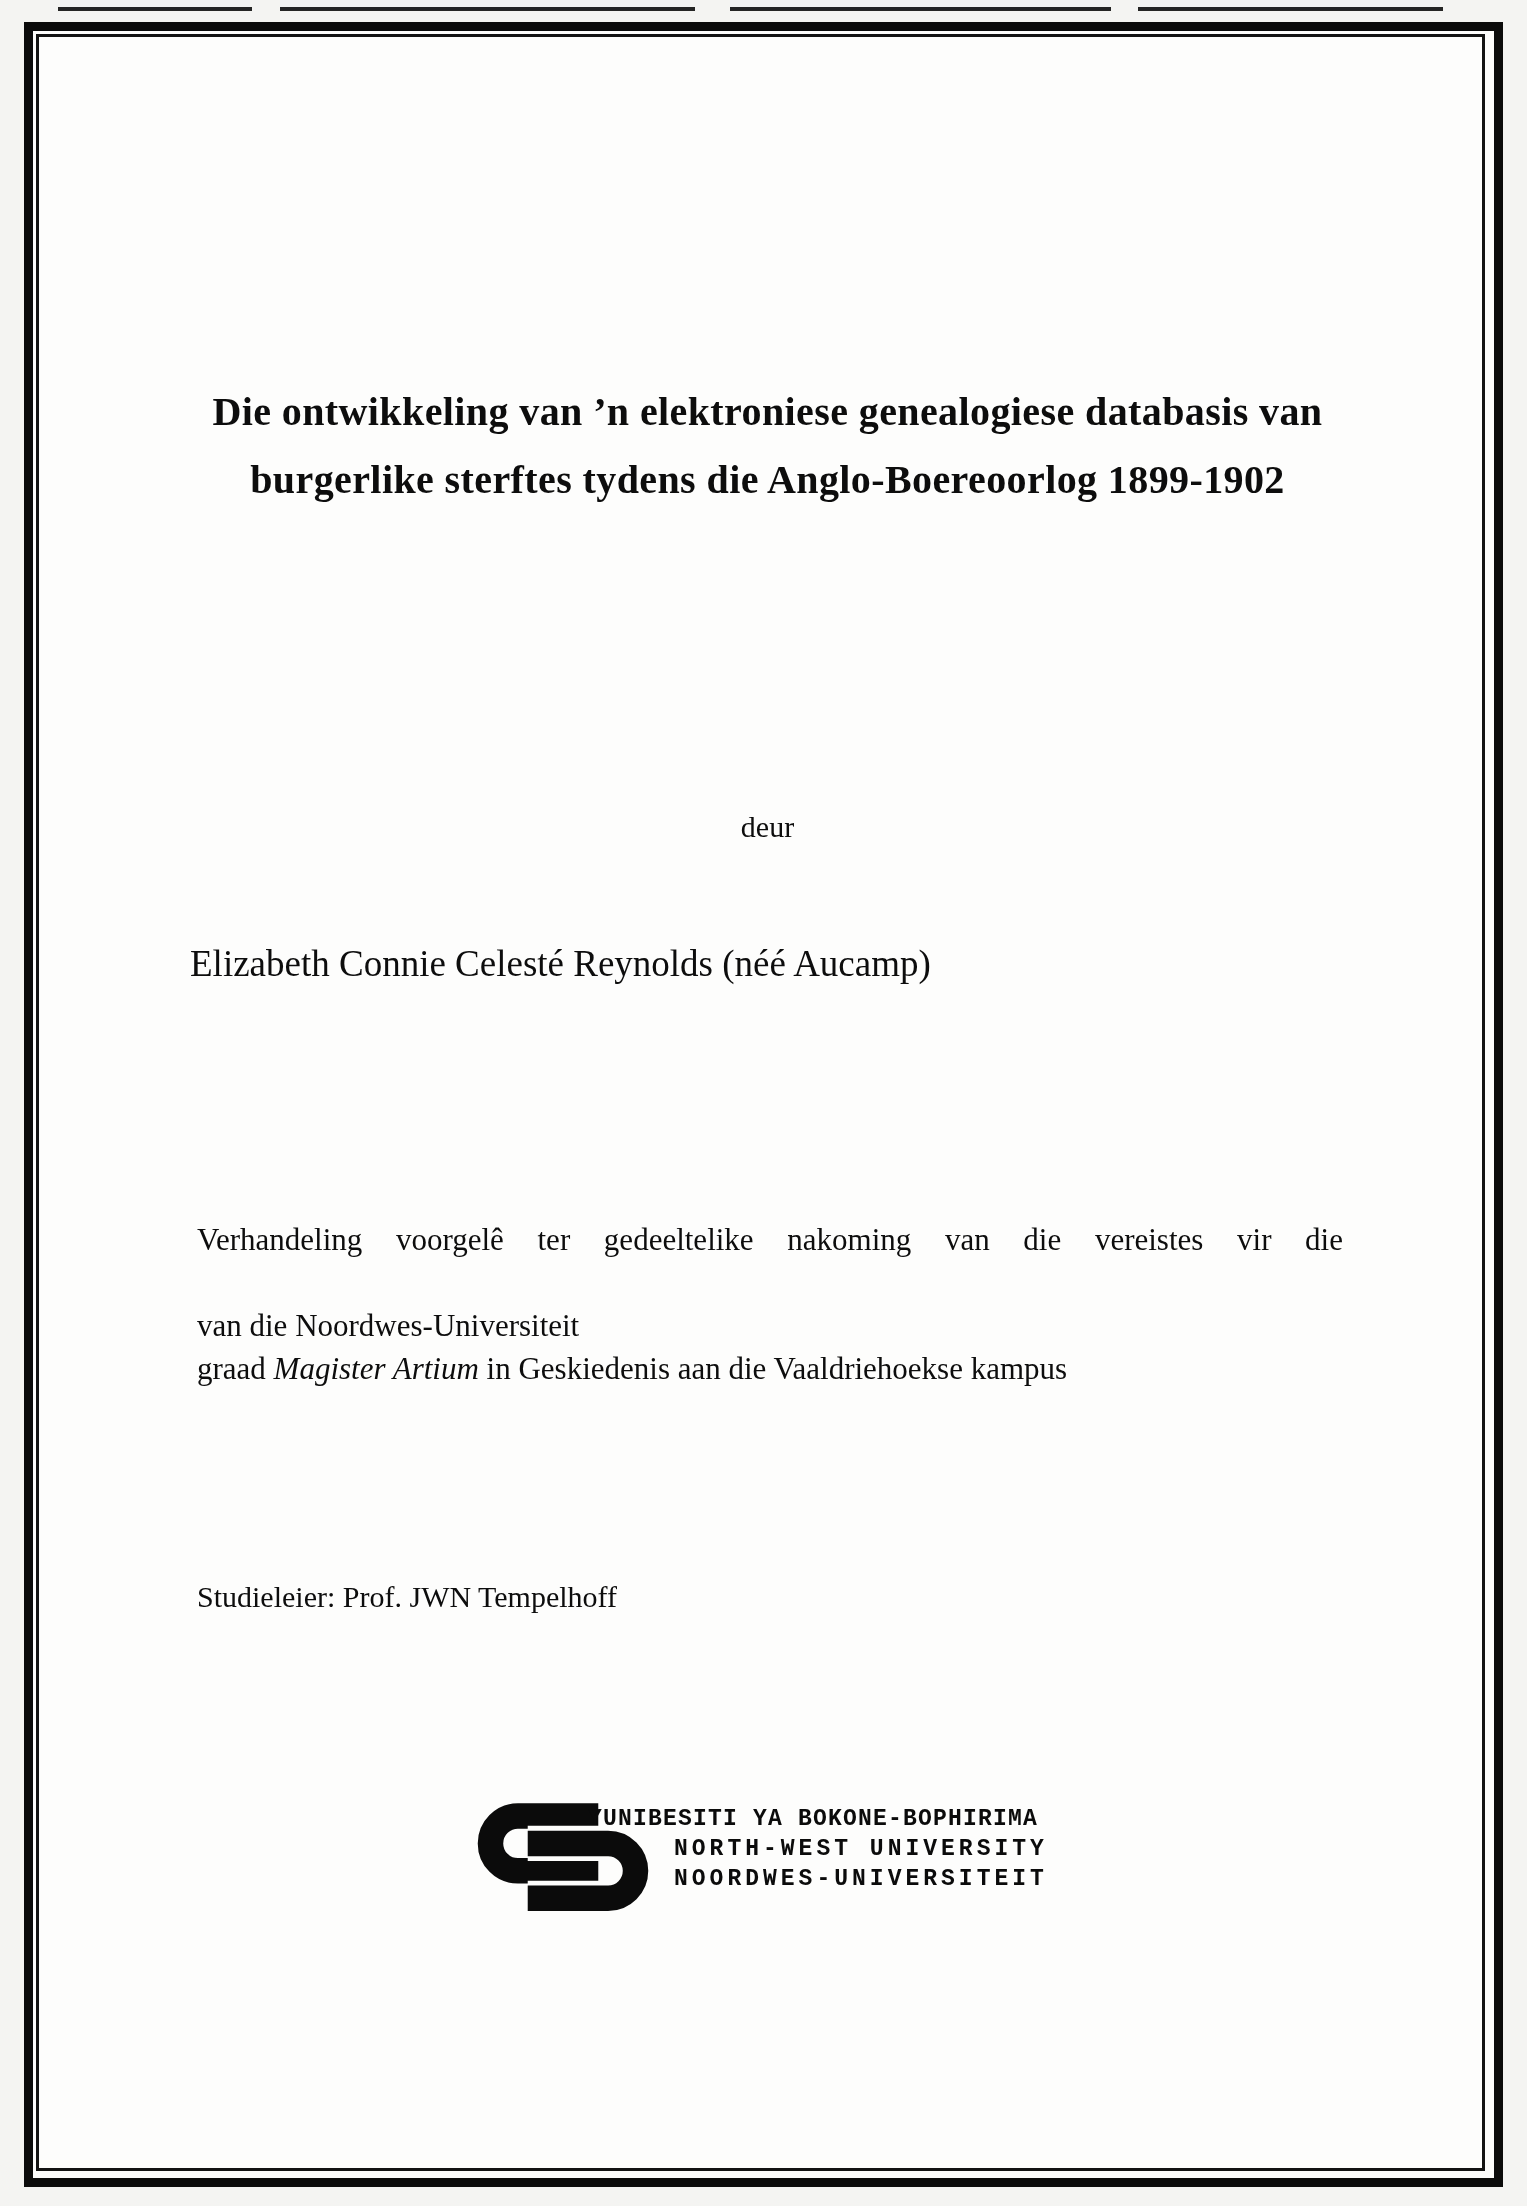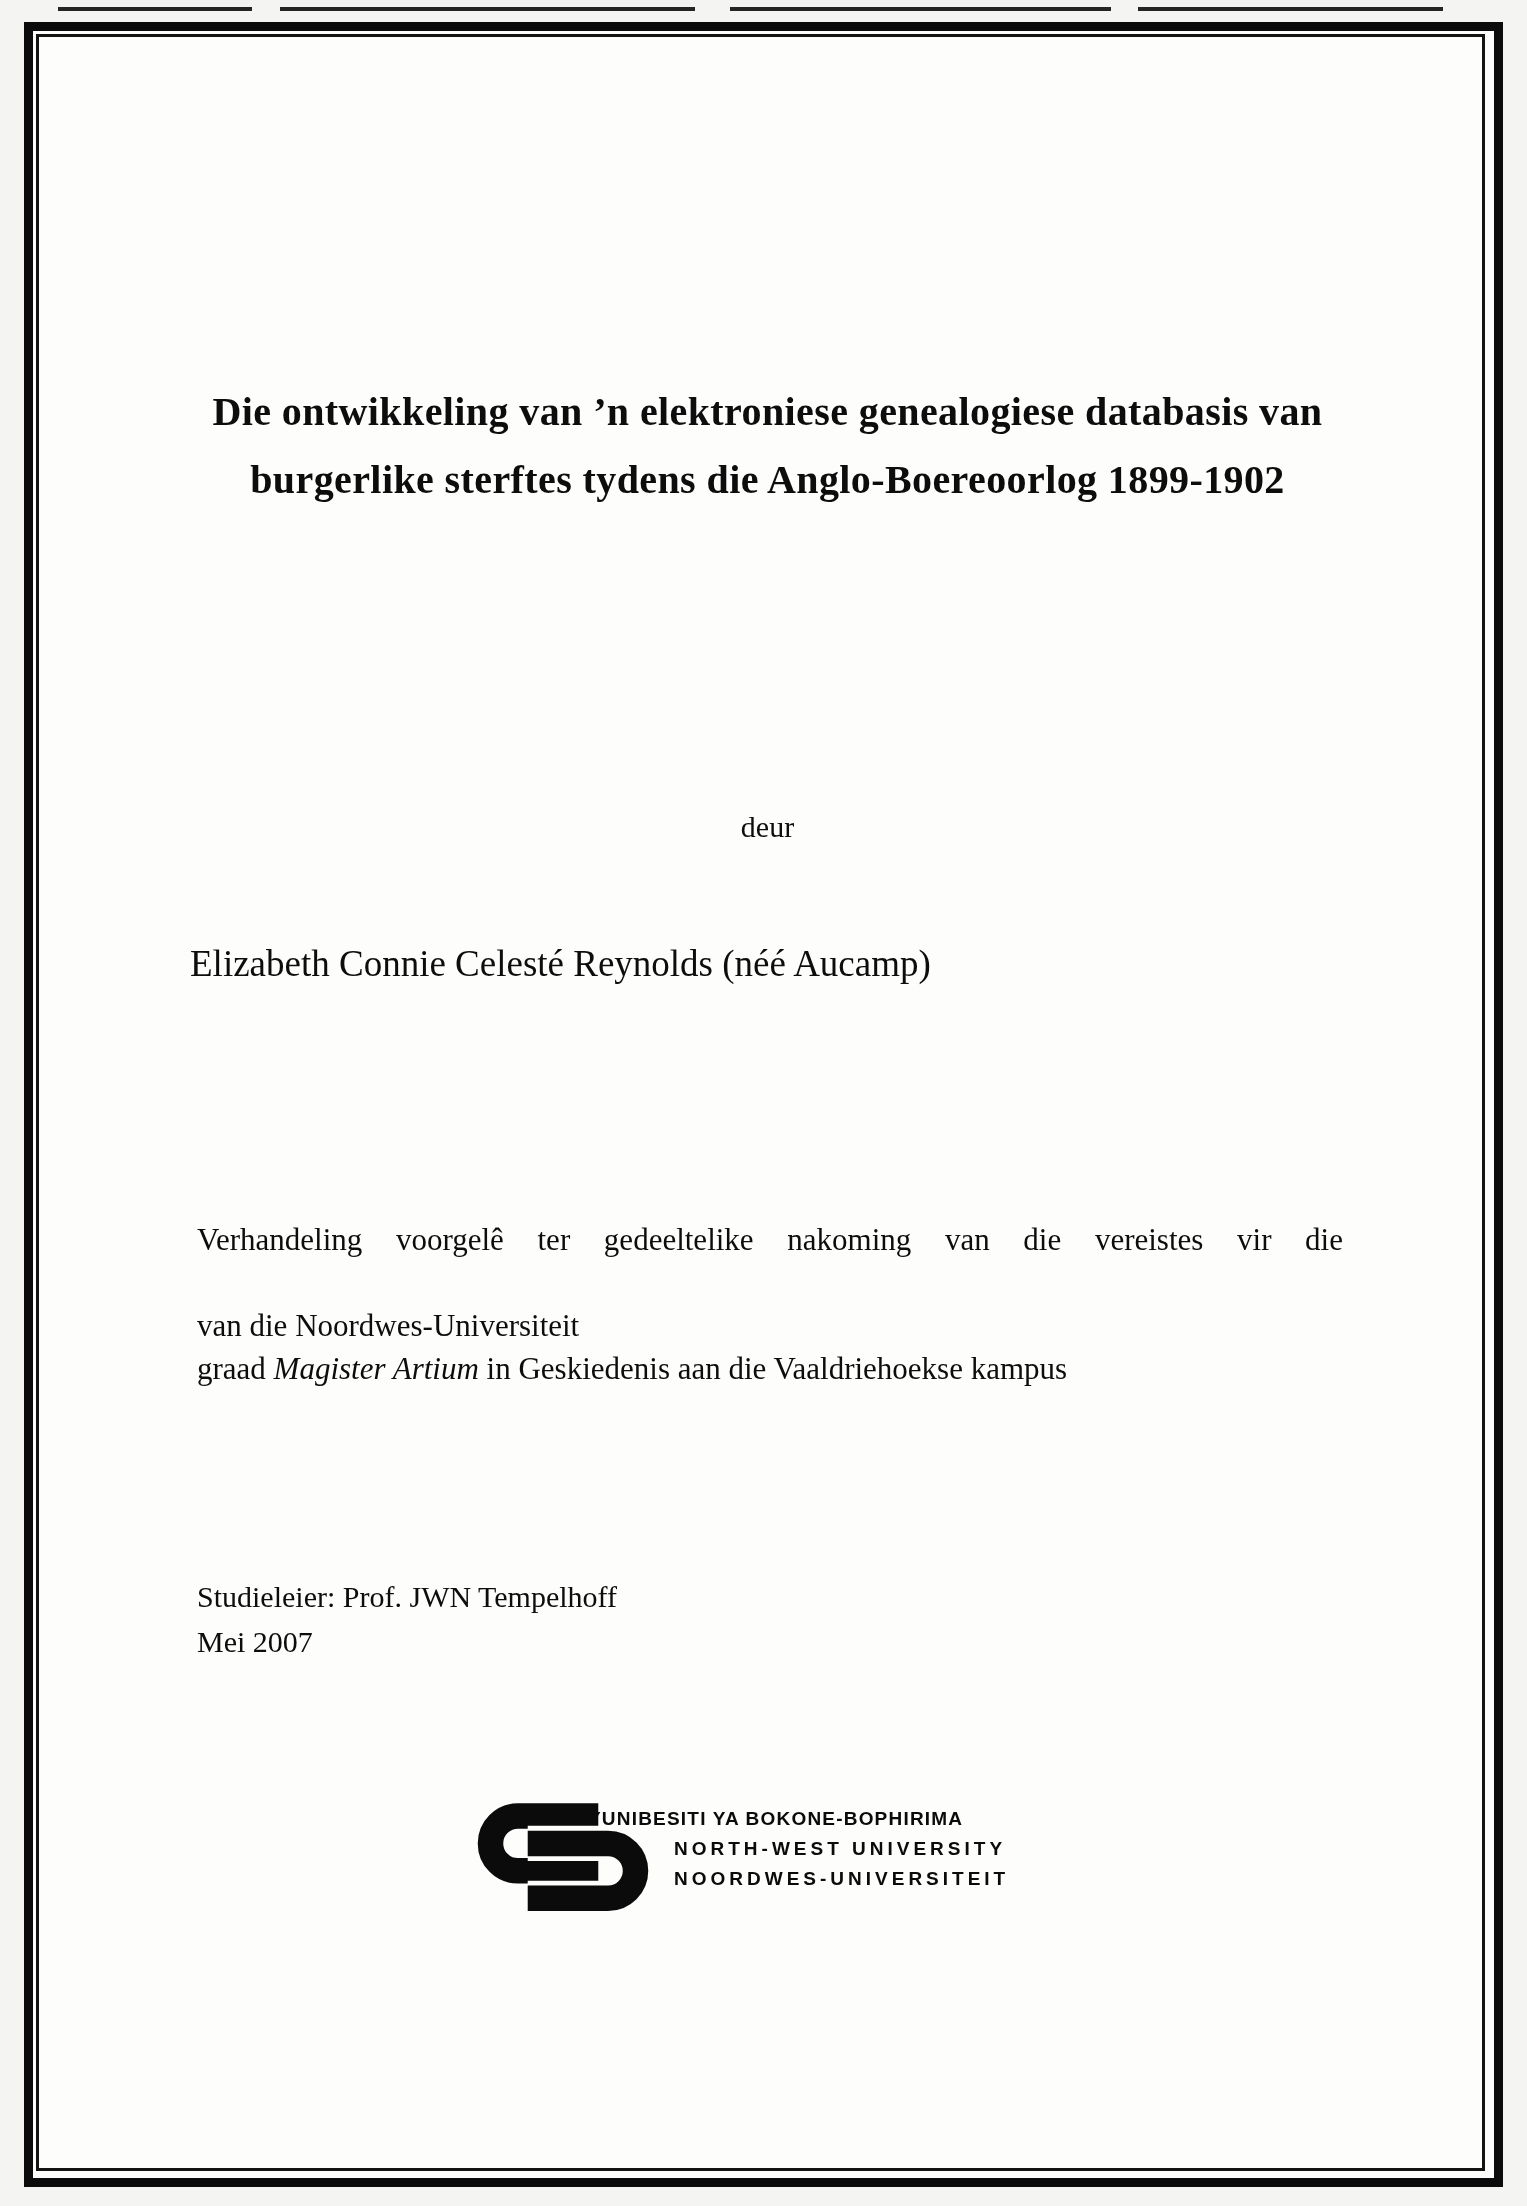--- a/index.html
+++ b/index.html
@@ -54,22 +54,22 @@
 
   .supervisor-block{
     position:absolute;left:197px;top:1574px;width:900px;
     font-size:30px;line-height:45px;
   }
 
   .logo{position:absolute;left:465px;top:1798px;width:620px;height:135px;}
   .logo-mark{position:absolute;left:0;top:3px;}
   .logo-text{
     position:absolute;left:123px;top:6px;
-    font-family:Liberation Sans, sans-serif;
-    font-weight:bold;font-size:19px;line-height:30px;color:#0b0b0b;
+    font-family:Liberation Mono, monospace;
+    font-weight:bold;font-size:23px;line-height:30px;color:#0b0b0b;
     white-space:nowrap;
   }
   .logo-text .l1{letter-spacing:1.2px;}
   .logo-text .l2,.logo-text .l3{letter-spacing:4px;margin-left:86px;}
 </style>
 </head>
 <body>
 
 <div class="stage">
 
@@ -92,21 +92,20 @@
     <div>van die Noordwes-Universiteit</div>
     <div>
       <span>graad</span>
       <i>Magister Artium</i>
       <span>in Geskiedenis aan die Vaaldriehoekse kampus</span>
     </div>
   </div>
 
   <div class="supervisor-block ink">
     <div>Studieleier: Prof. JWN Tempelhoff</div>
-    <div>Mei 2007</div>
   </div>
 
   <div class="logo">
     <svg class="logo-mark" width="196" height="126" viewBox="0 0 200 128" aria-hidden="true">
       <path d="M 136 15 H 54 A 28 28 0 0 0 54 71 H 136" fill="none" stroke="#0b0b0b" stroke-width="26"></path>
       <path d="M 64 43 H 146 A 28 28 0 0 1 146 99 H 64" fill="none" stroke="#fdfdfc" stroke-width="36"></path>
       <path d="M 64 43 H 146 A 28 28 0 0 1 146 99 H 64" fill="none" stroke="#0b0b0b" stroke-width="26"></path>
     </svg>
     <div class="logo-text">
       <div class="l1">YUNIBESITI YA BOKONE-BOPHIRIMA</div>

